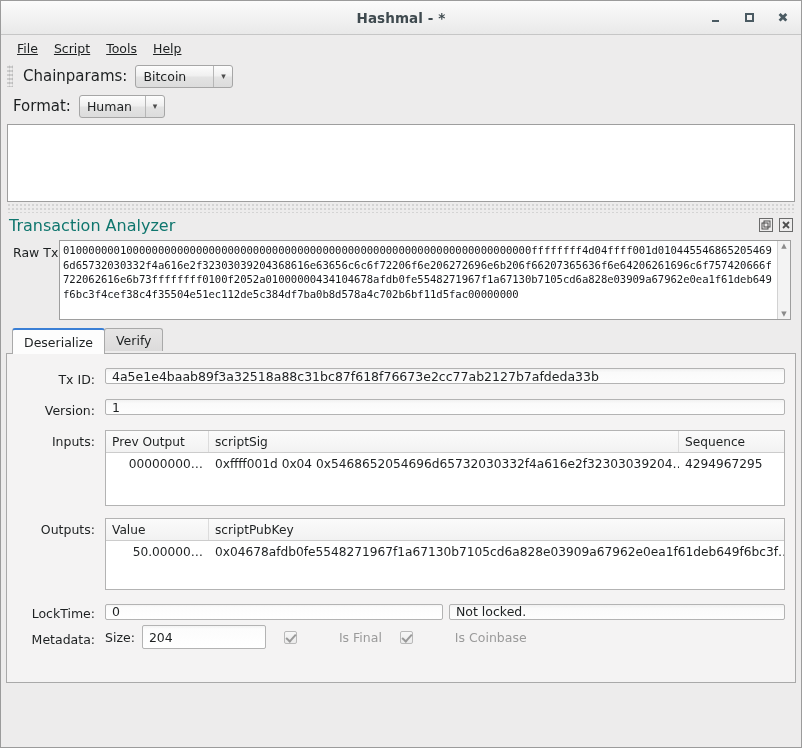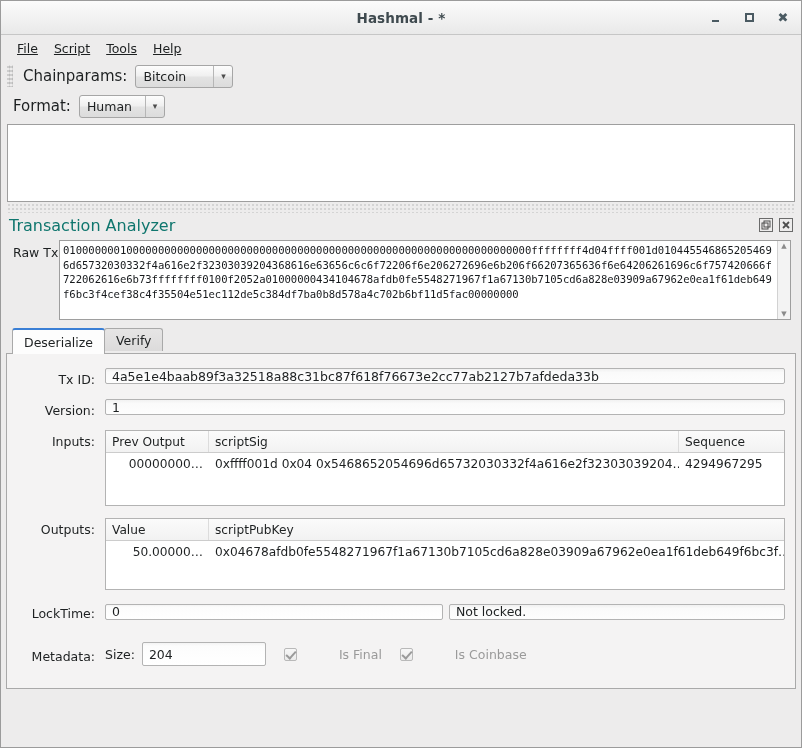--- a/index.html
+++ b/index.html
@@ -375,21 +375,21 @@
 
   
   .col-prevout { width: 103px; }
   .col-scriptsig { width: 470px; }
   .col-seq { width: 95px; }
   
   .col-value { width: 103px; }
   .col-spk { flex: 1; }
 
   
-  .locktime-row { display: flex; align-items: center; margin-bottom: 21px; }
+  .locktime-row { display: flex; align-items: center; margin-bottom: 4px; }
   .lt-field { width: 338px; flex: none; }
   .lt-gap { width: 6px; }
   .lt-status { flex: 1; }
 
   
   .meta-row { display: flex; align-items: center; }
   .sub-label {
     font-size: 12.5px;
     margin-right: 7px;
     white-space: nowrap;

